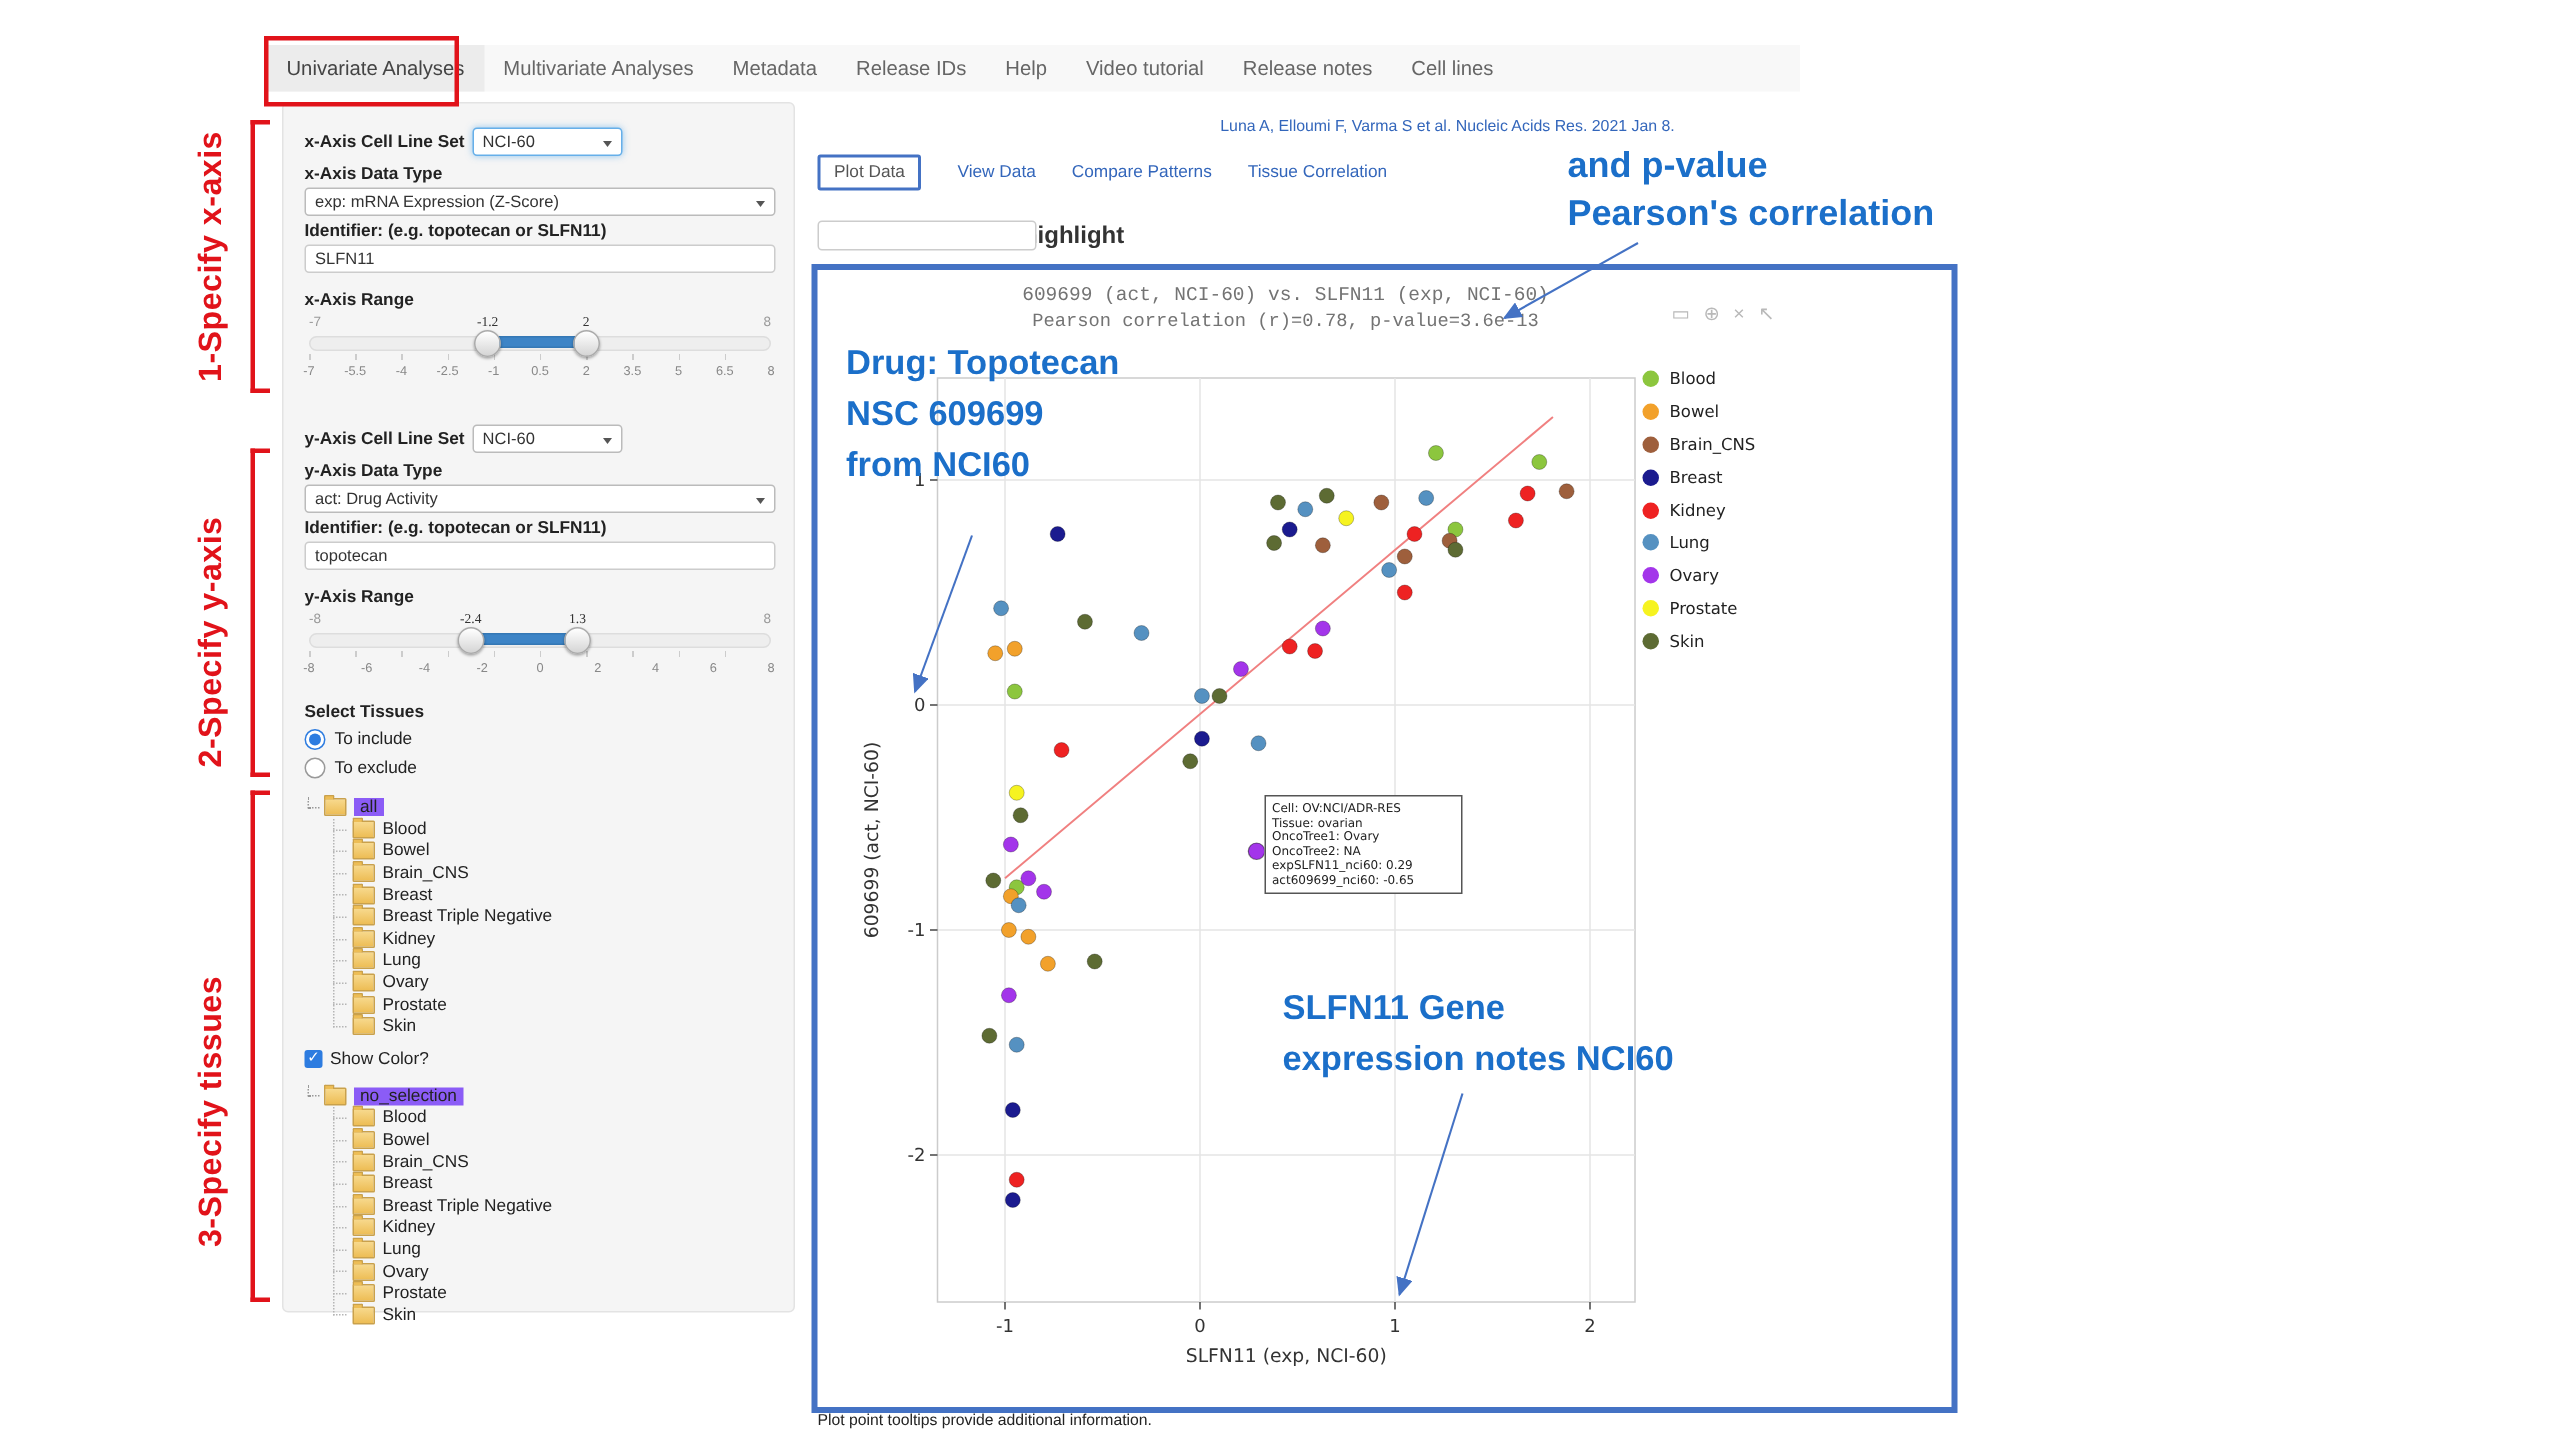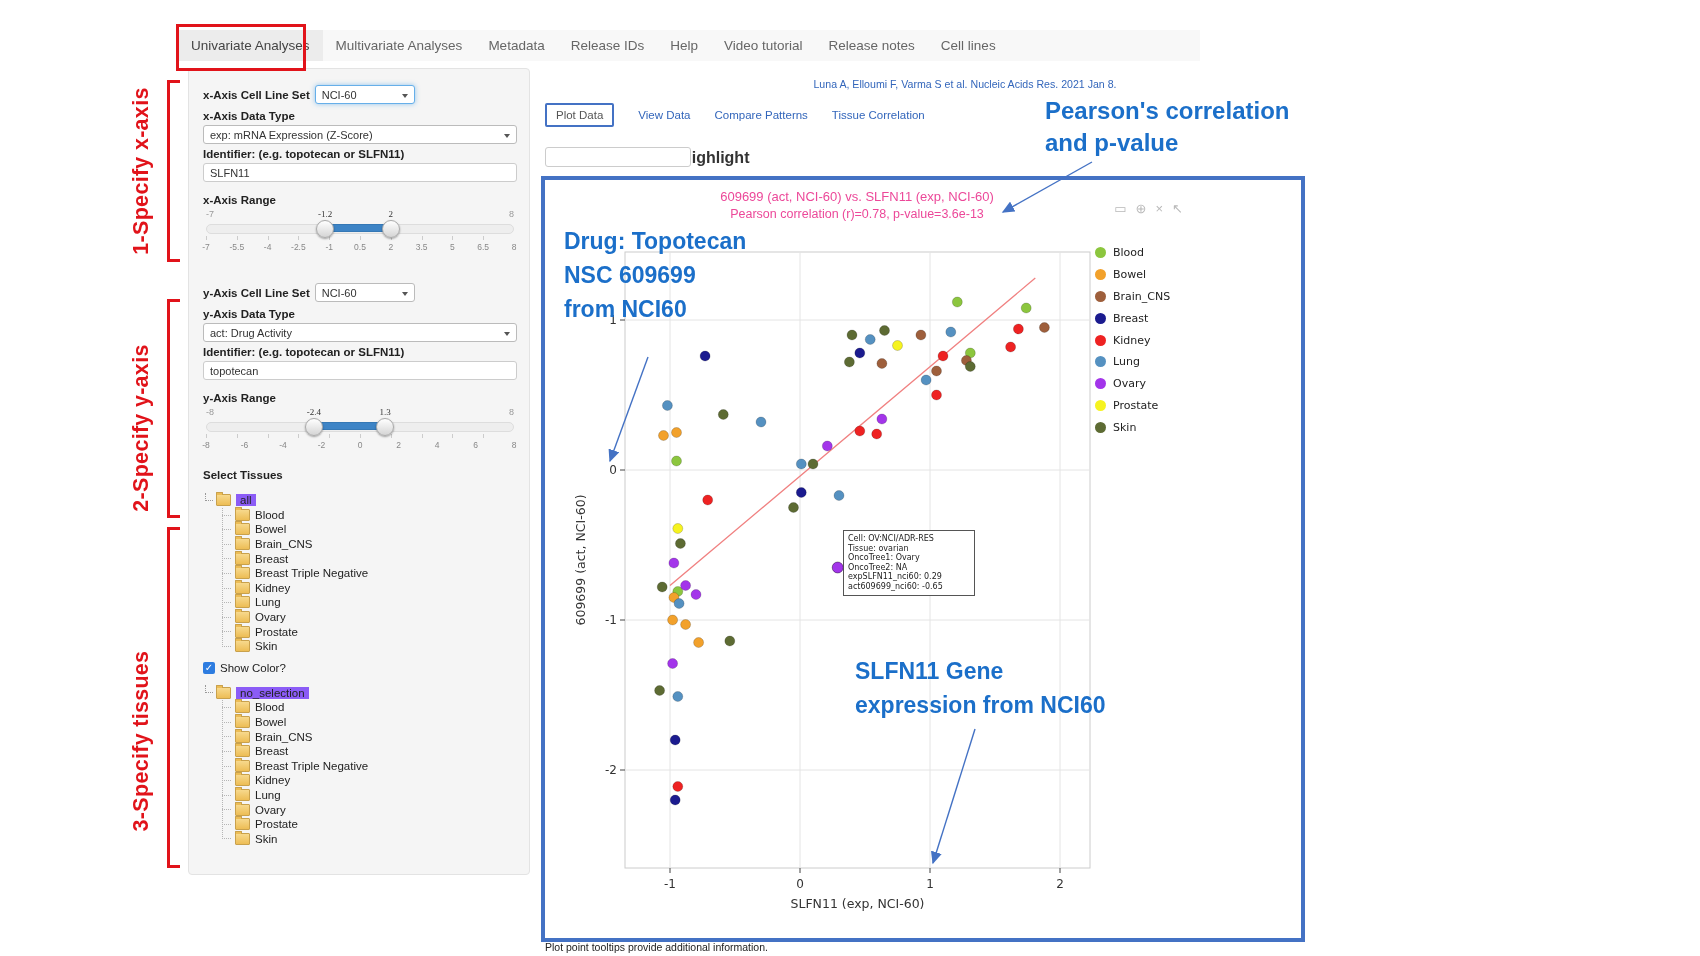--- a/index.html
+++ b/index.html
@@ -72,22 +72,22 @@
   .intro{position:absolute;left:540px;top:75px;width:850px;text-align:center;font-size:10.6px;color:#222;z-index:2;}
   .cite{display:block;color:#3366bb;margin-top:3px;text-decoration:none;}
   .subtabs{position:absolute;left:545px;top:102px;height:26px;display:flex;align-items:center;gap:24px;
            font-size:11.5px;color:#3366bb;z-index:2;}
   .subtab.active{border:2px solid #4472c4;border-radius:2px;padding:4px 9px;color:#555;background:#fff;}
   .hl-label{position:absolute;left:545px;top:149px;font-size:16px;font-weight:bold;z-index:2;}
   .hl-input{position:absolute;left:545px;top:147px;width:146px;height:20px;z-index:2;}
 
   
   .bluebox{position:absolute;left:541px;top:176px;width:756px;height:758px;border:4px solid #4472c4;background:#fff;z-index:1;}
-  .ptitle,.psub{position:absolute;left:0;width:624px;text-align:center;color:#ec4899;
-                font-family:Liberation Sans, sans-serif;}
+  .ptitle,.psub{position:absolute;left:0;width:624px;text-align:center;color:#737373;
+                font-family:Liberation Mono, monospace;}
   .ptitle{top:9px;font-size:13px;}
   .psub{top:27px;font-size:12.5px;}
   .modebar{position:absolute;right:118px;top:22px;display:flex;gap:9px;color:#b9b9b9;font-size:13px;z-index:3;}
   .modebar span{cursor:pointer;line-height:14px;}
   .legend{position:absolute;left:550px;top:62px;z-index:3;}
   .lrow{display:flex;align-items:center;gap:7px;height:21.8px;font-size:11px;color:#222;
         font-family:"DejaVu Sans",sans-serif;cursor:pointer;}
   .ldot{width:11px;height:11px;border-radius:50%;flex:none;}
   #plot{position:absolute;left:0;top:0;}
   .ptooltip{position:absolute;left:298px;top:350px;width:122px;background:#fff;border:1px solid #555;
@@ -188,20 +188,30 @@
       <span class="sl-tick" style="left:25%">-4</span>
       <span class="sl-tick" style="left:37.5%">-2</span>
       <span class="sl-tick" style="left:50%">0</span>
       <span class="sl-tick" style="left:62.5%">2</span>
       <span class="sl-tick" style="left:75%">4</span>
       <span class="sl-tick" style="left:87.5%">6</span>
       <span class="sl-tick" style="left:100%">8</span>
     </div>
 
   <span class="blk mt16">Select Tissues</span>
+  <div id="radios">
+      <div class="radio">
+        <span class="rdot on"></span>
+        <span>To include</span>
+      </div>
+      <div class="radio">
+        <span class="rdot"></span>
+        <span>To exclude</span>
+      </div>
+    </div>
   <div class="tree" id="tree1">
       <div class="trow root">
         <span class="folder"></span>
         <span class="tlabel hl">all</span>
       </div>
       <div class="tchildren">
         <div class="trow child">
           <span class="folder"></span>
           <span class="tlabel">Blood</span>
         </div>
@@ -450,31 +460,31 @@
       <div>Tissue: ovarian</div>
       <div>OncoTree1: Ovary</div>
       <div>OncoTree2: NA</div>
       <div>expSLFN11_nci60: 0.29</div>
       <div>act609699_nci60: -0.65</div>
     </div>
 </div>
 <div class="footnote">Plot point tooltips provide additional information.</div>
 
 <div class="ann" id="ann-pearson" style="left:1045px;top:95px;">
+    <div>and p-value</div>
     <div>Pearson's correlation</div>
-    <div>and p-value</div>
   </div>
 <div class="ann" id="ann-drug" style="left:564px;top:224px;">
     <div>Drug: Topotecan</div>
     <div>NSC 609699</div>
     <div>from NCI60</div>
   </div>
 <div class="ann" id="ann-slfn" style="left:855px;top:654px;">
     <div>SLFN11 Gene</div>
-    <div>expression from NCI60</div>
+    <div>expression notes NCI60</div>
   </div>
 
 <div class="vwrap" style="left:141px;top:171px;">
     <span>1-Specify x-axis</span>
   </div>
 <div class="vwrap" style="left:141px;top:428px;">
     <span>2-Specify y-axis</span>
   </div>
 <div class="vwrap" style="left:141px;top:741px;">
     <span>3-Specify tissues</span>

